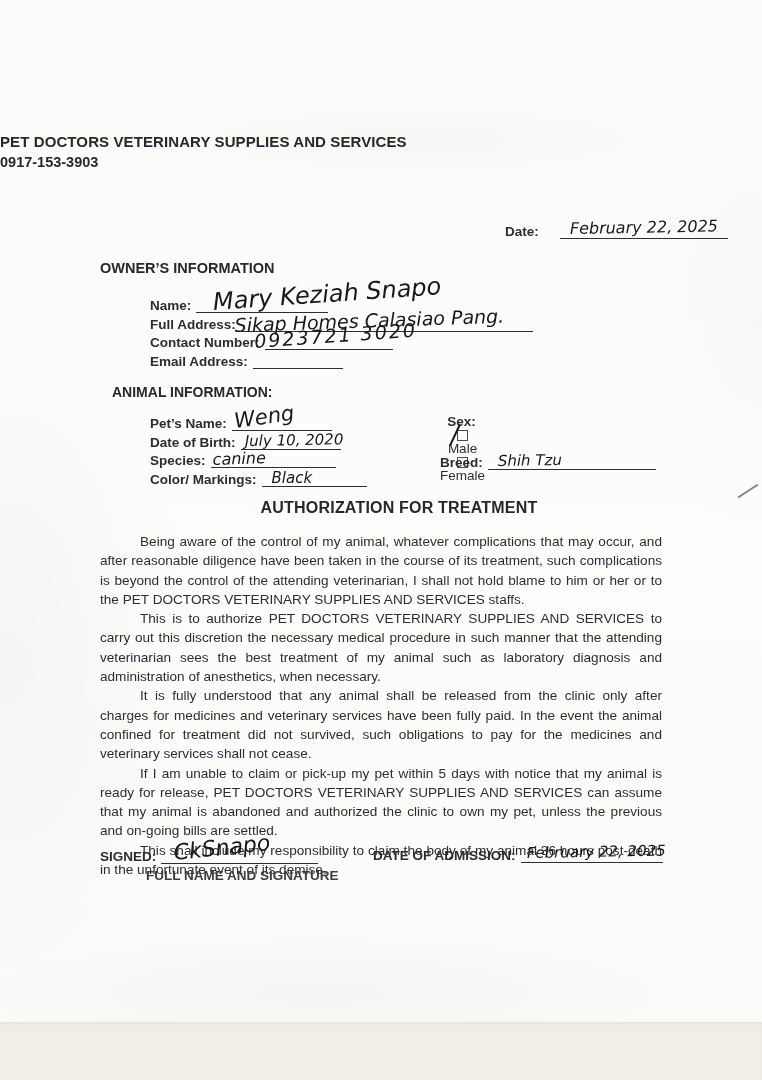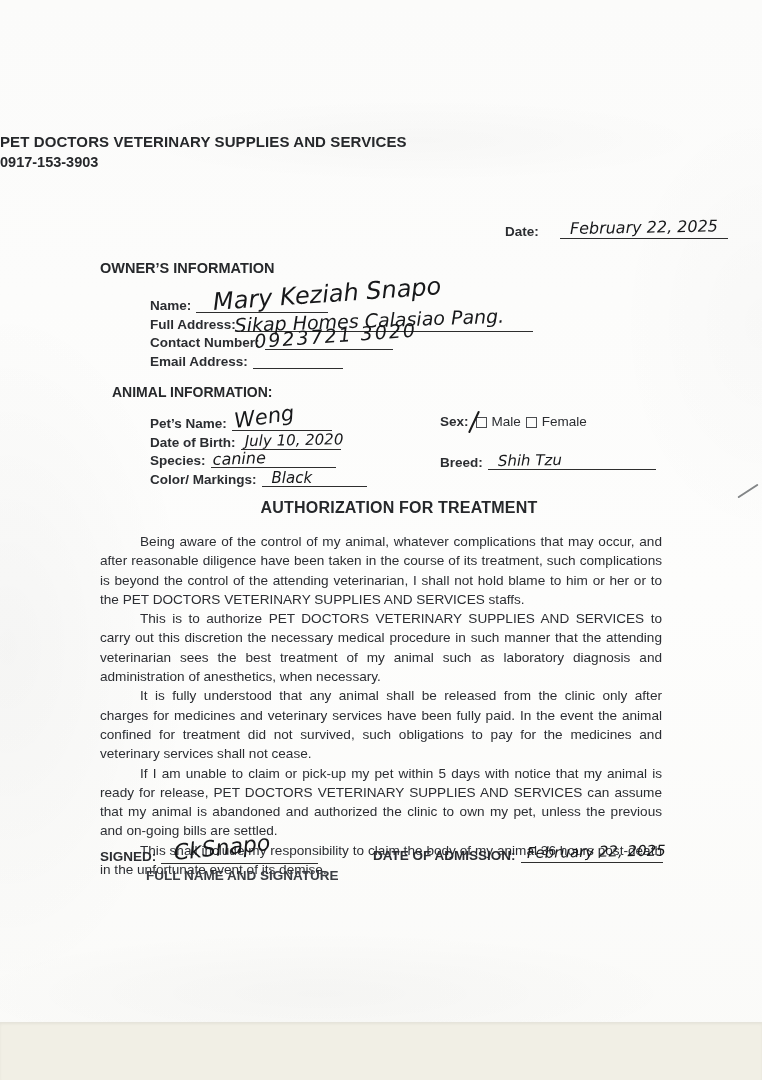--- a/index.html
+++ b/index.html
@@ -51,21 +51,21 @@
   .animal-heading{ position:absolute; left:100px; top:384px; font-weight:700; font-size:14px;margin-left:12px; }
   .animal-fields{ position:absolute; left:150px; top:413px; }
   .line-pet{ width:100px; }
   .line-dob{ width:100px; }
   .line-species{ width:125px; }
   .line-color{ width:105px; }
   .hand-pet{ font-size:21px; left:4px; bottom:-3px; transform:rotate(-8deg); }
   .hand-dob{ font-size:15px; left:4px; bottom:-1px; transform:rotate(-1deg); }
   .hand-species{ font-size:16px; left:2px; bottom:-2px; transform:rotate(-2deg); }
   .hand-color{ font-size:15px; left:10px; bottom:-1px; }
-  .sex-row{ position:absolute; left:440px; top:414px; font-size:13.5px; display:flex; align-items:center; }
+  .sex-row{ position:absolute; left:440px; top:414px; font-size:13.5px; display:flex; align-items:center;flex-direction:column; }
   .sex-label{ font-weight:700; padding-right:2px; }
   .cb{ display:inline-block; width:9px; height:9px; border:1.4px solid #4a4c50; position:relative; margin:1px 5px 0 5px; }
   .cb-slash{ position:absolute; left:-4px; top:-8px; width:2px; height:24px; background:#1c1c1c; transform:rotate(25deg); border-radius:2px; }
   .cb-text{ color:#2b2d31; }
   .breed-row{ position:absolute; left:440px; top:452px; display:flex; align-items:flex-end; height:18.4px; }
   .line-breed{ width:168px; }
   .hand-breed{ font-size:15px; left:10px; bottom:-1px; transform:rotate(-1deg); }
   
   .auth-title{ position:absolute; top:499px; left:0; right:0; text-align:center; font-weight:700; font-size:16px; letter-spacing:.2px;margin-left:36px; }
   .auth-body{ position:absolute; left:100px; top:532px; width:562px; font-size:13.6px; line-height:19.3px; text-align:justify; color:#2c2e33; }

